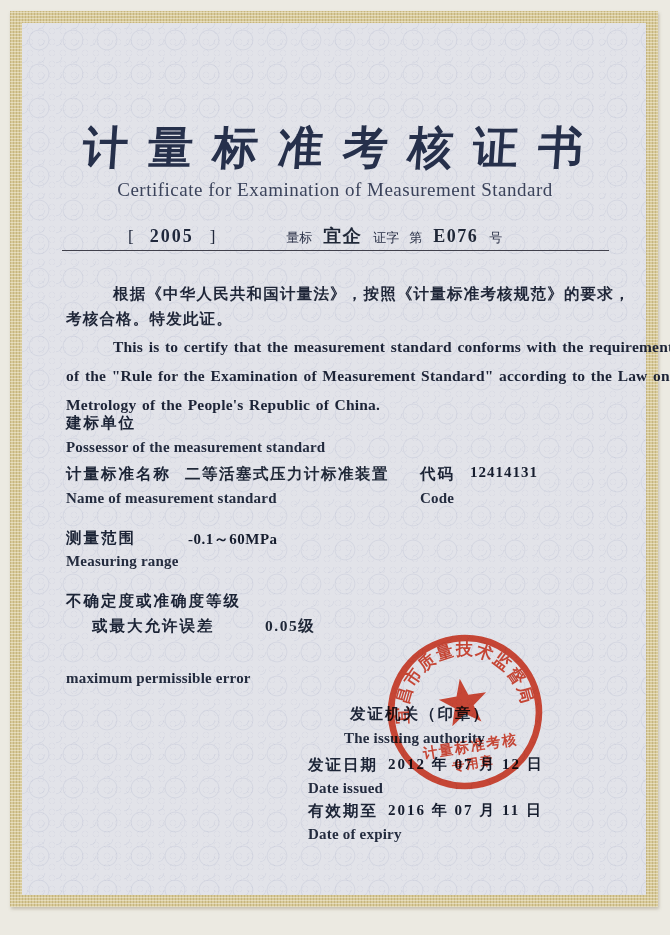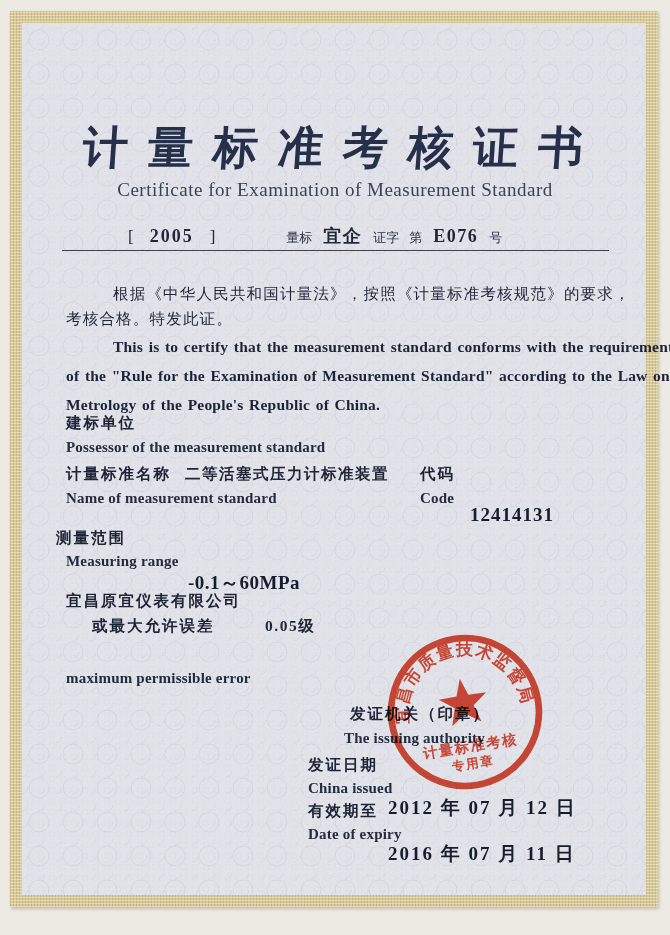--- a/index.html
+++ b/index.html
@@ -44,26 +44,26 @@
     font-family:Liberation Serif, serif;
     font-size:19px;color:#3a425a;letter-spacing:.5px;
   }
   .numline{left:128px;top:224px;right:60px;display:flex;align-items:baseline;color:#20283c;}
   .numline .yr{font-weight:bold;font-size:18px;margin:0 16px;letter-spacing:2px;}
   .numline .br{font-size:17px;}
   .numline .sm{font-size:13px;color:#2a3147;margin:0 5px;}
   .numline .val{font-weight:bold;font-size:18px;margin:0 6px;}
   .numline .gap{width:66px;}
   .rule{left:62px;top:250px;width:547px;height:1px;background:#41414c;}
-  .cn-text{font-size:15.5px;color:#1f2638;letter-spacing:1.2px;font-weight:400;}
+  .cn-text{font-size:15.5px;color:#1f2638;letter-spacing:1.2px;font-weight:700;}
   .en-text{font-size:15.5px;color:#1c2336;letter-spacing:.2px;word-spacing:1.5px;font-weight:600;}
   .lbl{font-size:15.5px;font-weight:bold;color:#1c2436;letter-spacing:2px;}
   .val{font-size:15.5px;color:#1f2737;letter-spacing:1.5px;font-weight:600;}
   .sub-en{font-size:15px;color:#232b3e;letter-spacing:.2px;font-weight:600;font-family:Liberation Serif, serif;}
-  .date-val{font-size:19px;color:#161d2e;font-weight:bold;letter-spacing:2px;margin-top:40px;}
+  .date-val{font-size:15px;color:#161d2e;font-weight:bold;letter-spacing:2px;}
   .seal{
     left:381px;top:628px;width:168px;height:168px;
     transform:rotate(-9deg);
     opacity:.9;mix-blend-mode:multiply;
   }
 </style>
 </head>
 <body>
 
 <div class="cert">
@@ -97,35 +97,35 @@
   <div class="abs lbl" style="left:66px;top:413px;">建标单位</div>
   <div class="abs sub-en" style="left:66px;top:439px;">Possessor of the measurement standard</div>
 
   <div class="abs lbl" style="left:66px;top:464px;">计量标准名称</div>
   <div class="abs val" style="left:185px;top:464px;">二等活塞式压力计标准装置</div>
   <div class="abs lbl" style="left:420px;top:464px;">代码</div>
   <div class="abs date-val" style="left:470px;top:464px;letter-spacing:1px;">12414131</div>
   <div class="abs sub-en" style="left:66px;top:490px;">Name of measurement standard</div>
   <div class="abs sub-en" style="left:420px;top:490px;">Code</div>
 
-  <div class="abs lbl" style="left:56px;top:528px;">测量范围</div>
+  <div class="abs lbl" style="left:66px;top:528px;">测量范围</div>
   <div class="abs date-val" style="left:188px;top:530px;letter-spacing:.5px;">-0.1～60MPa</div>
   <div class="abs sub-en" style="left:66px;top:553px;">Measuring range</div>
 
-  <div class="abs lbl" style="left:66px;top:591px;">宜昌原宜仪表有限公司</div>
+  <div class="abs lbl" style="left:66px;top:591px;">不确定度或准确度等级</div>
   <div class="abs lbl" style="left:92px;top:616px;">或最大允许误差</div>
   <div class="abs val" style="left:265px;top:616px;">0.05级</div>
   <div class="abs sub-en" style="left:66px;top:670px;">maximum permissible error</div>
 
   <div class="abs lbl" style="left:350px;top:704px;">发证机关（印章）</div>
   <div class="abs sub-en" style="left:344px;top:730px;">The issuing authority</div>
 
   <div class="abs lbl" style="left:308px;top:755px;">发证日期</div>
   <div class="abs date-val" style="left:388px;top:755px;">2012 年 07 月 12 日</div>
-  <div class="abs sub-en" style="left:308px;top:780px;">China issued</div>
+  <div class="abs sub-en" style="left:308px;top:780px;">Date issued</div>
 
   <div class="abs lbl" style="left:308px;top:801px;">有效期至</div>
   <div class="abs date-val" style="left:388px;top:801px;">2016 年 07 月 11 日</div>
   <div class="abs sub-en" style="left:308px;top:826px;">Date of expiry</div>
 
   <svg class="abs seal" viewBox="0 0 200 200">
     <circle cx="100" cy="100" r="88" fill="none" stroke="#dd3a24" stroke-width="8"></circle>
     <polygon fill="#dd3a24" points="100,60 107.1,80.3 128.5,80.7 111.4,93.7 117.6,114.3 100,102 82.4,114.3 88.6,93.7 71.5,80.7 92.9,80.3"></polygon>
     <defs>
       <path id="sealArc" d="M 36,123 A 68 68 0 1 1 164,123" fill="none"></path>

